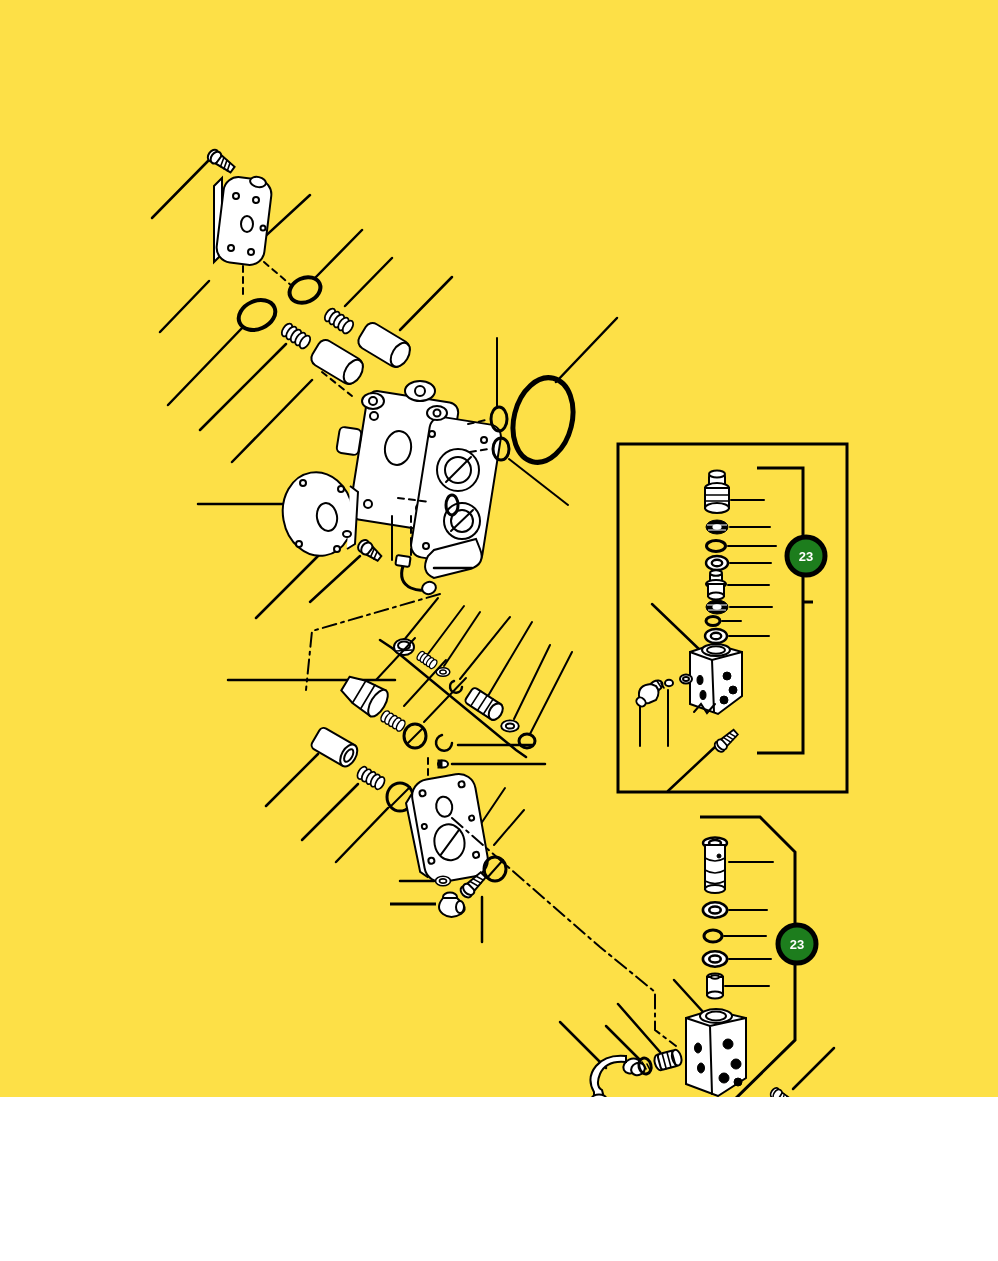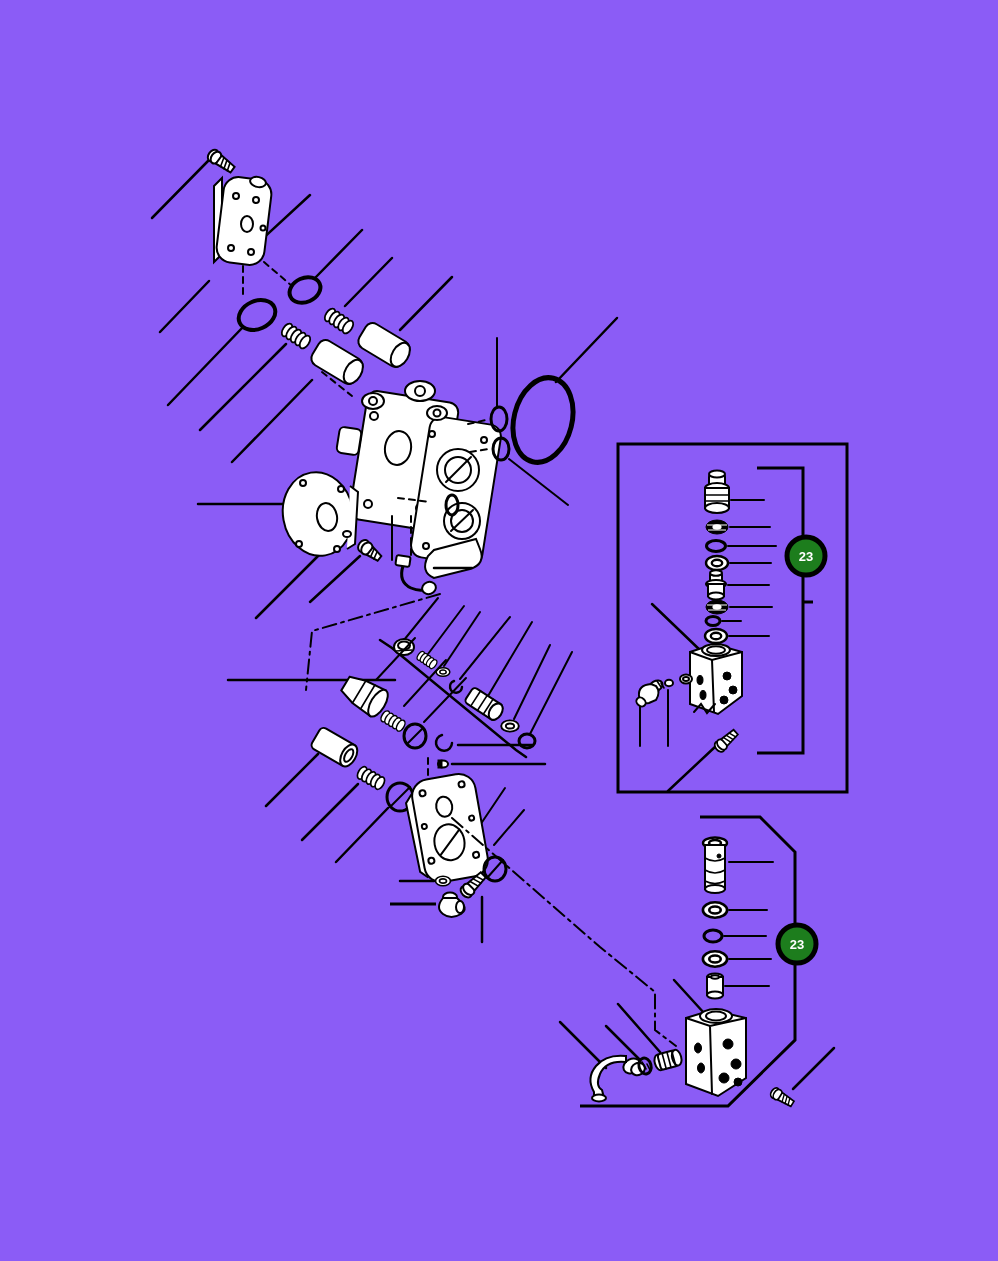--- a/index.html
+++ b/index.html
@@ -1,16 +1,16 @@
 <!DOCTYPE html>
 <html><head>
 <meta charset="utf-8">
 <style>
   html,body{margin:0;padding:0;background:#fff;}
-  #page{position:relative;width:998px;height:1261px;background:#8b5cf6;overflow:hidden;
+  #page{position:relative;width:998px;height:1097px;background:#fde047;overflow:hidden;
         font-family:"Liberation Sans",sans-serif;}
   svg{position:absolute;left:0;top:0;}
   .s15{fill:none;stroke:#000;stroke-width:1.6;stroke-linecap:round;}
   .s2{fill:none;stroke:#000;stroke-width:2;stroke-linecap:round;}
   .s25{fill:none;stroke:#000;stroke-width:2.5;stroke-linecap:round;}
   .s3{fill:none;stroke:#000;stroke-width:3;stroke-linecap:butt;}
   .s4{fill:none;stroke:#000;stroke-width:4;}
   .s5{fill:none;stroke:#000;stroke-width:5;}
   .w{fill:#fff;stroke:#000;stroke-width:2;}
   .w3{fill:#fff;stroke:#000;stroke-width:2.4;}

